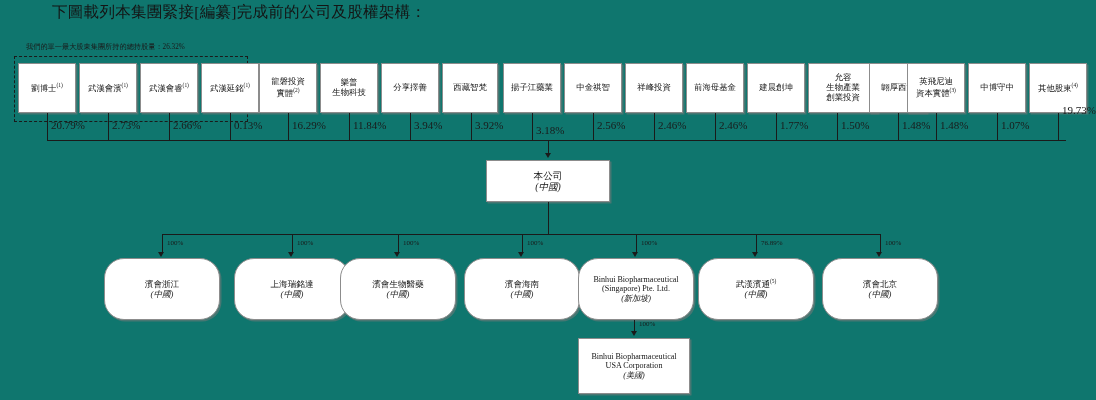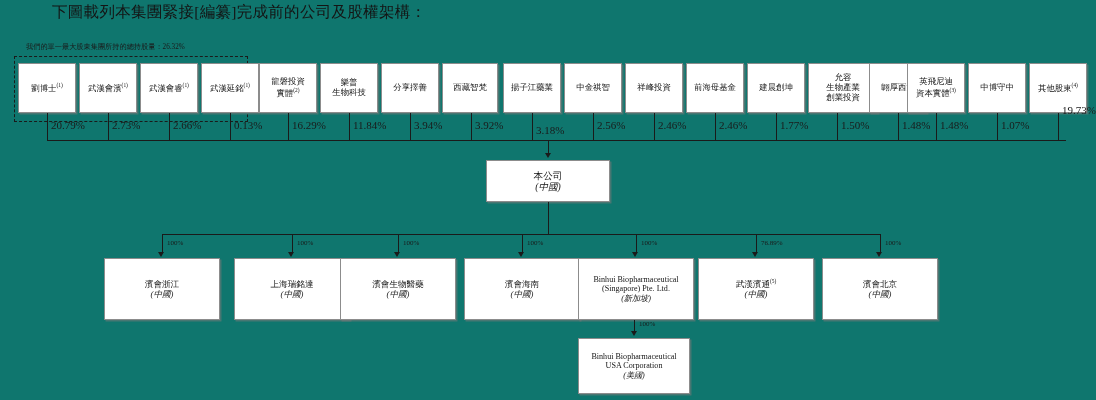--- a/index.html
+++ b/index.html
@@ -111,20 +111,21 @@
     width: 124px;
     height: 42px;
     font-size: 9.6px;
   }
 
   
   .sub-box {
     top: 258px;
     height: 62px;
     font-size: 8.6px;
+    border-radius: 20px;
   }
   .sub-box.en { font-size: 8.1px; }
 
   
   .usa-box {
     left: 578px;
     top: 338px;
     width: 112px;
     height: 56px;
     font-size: 8.1px;

